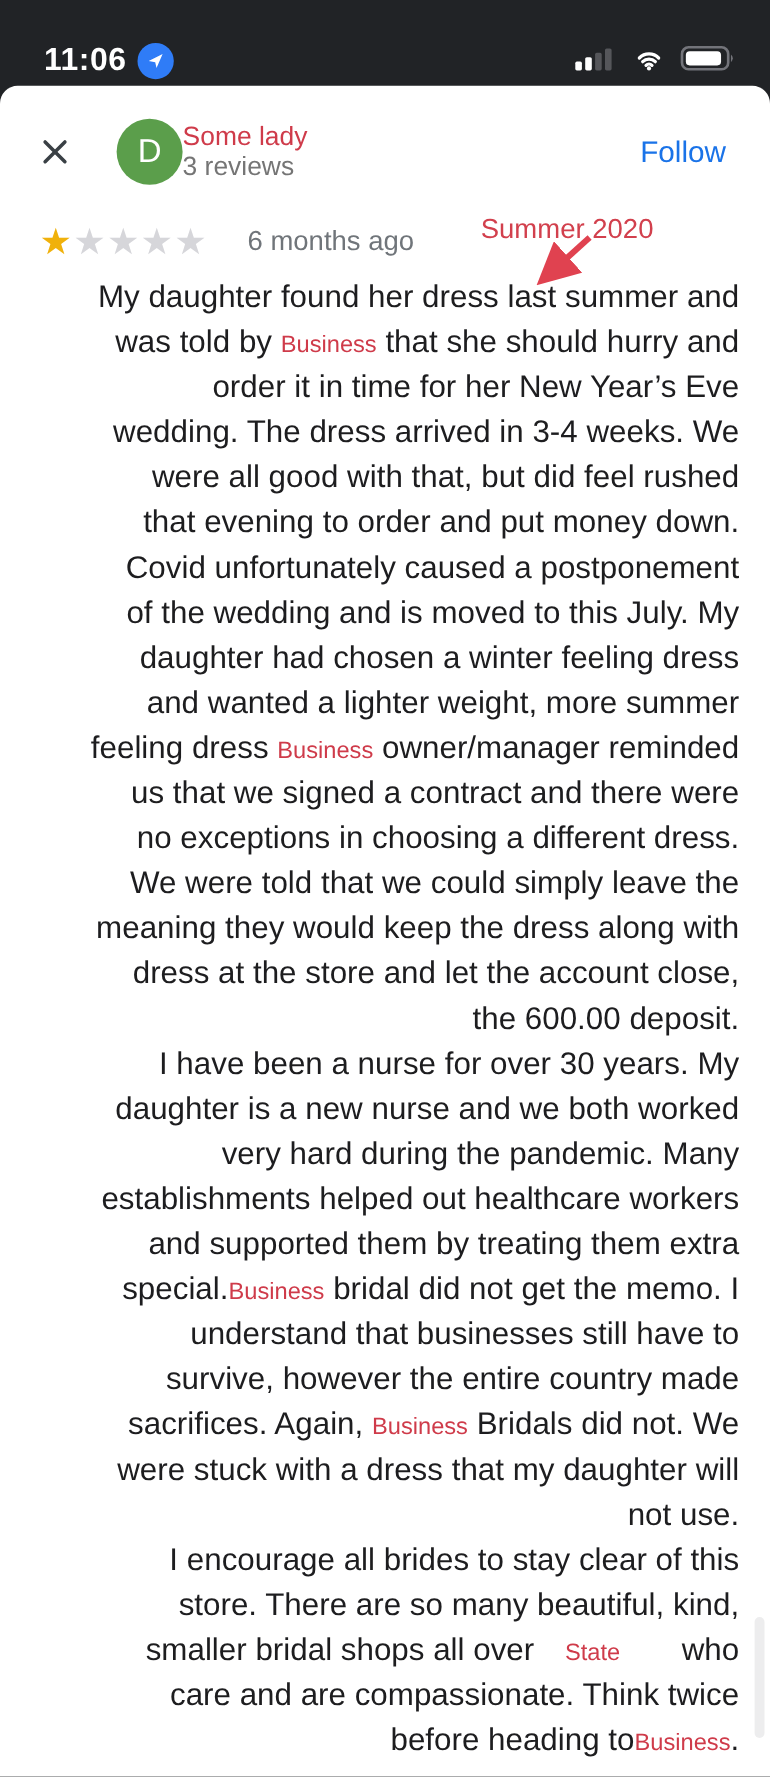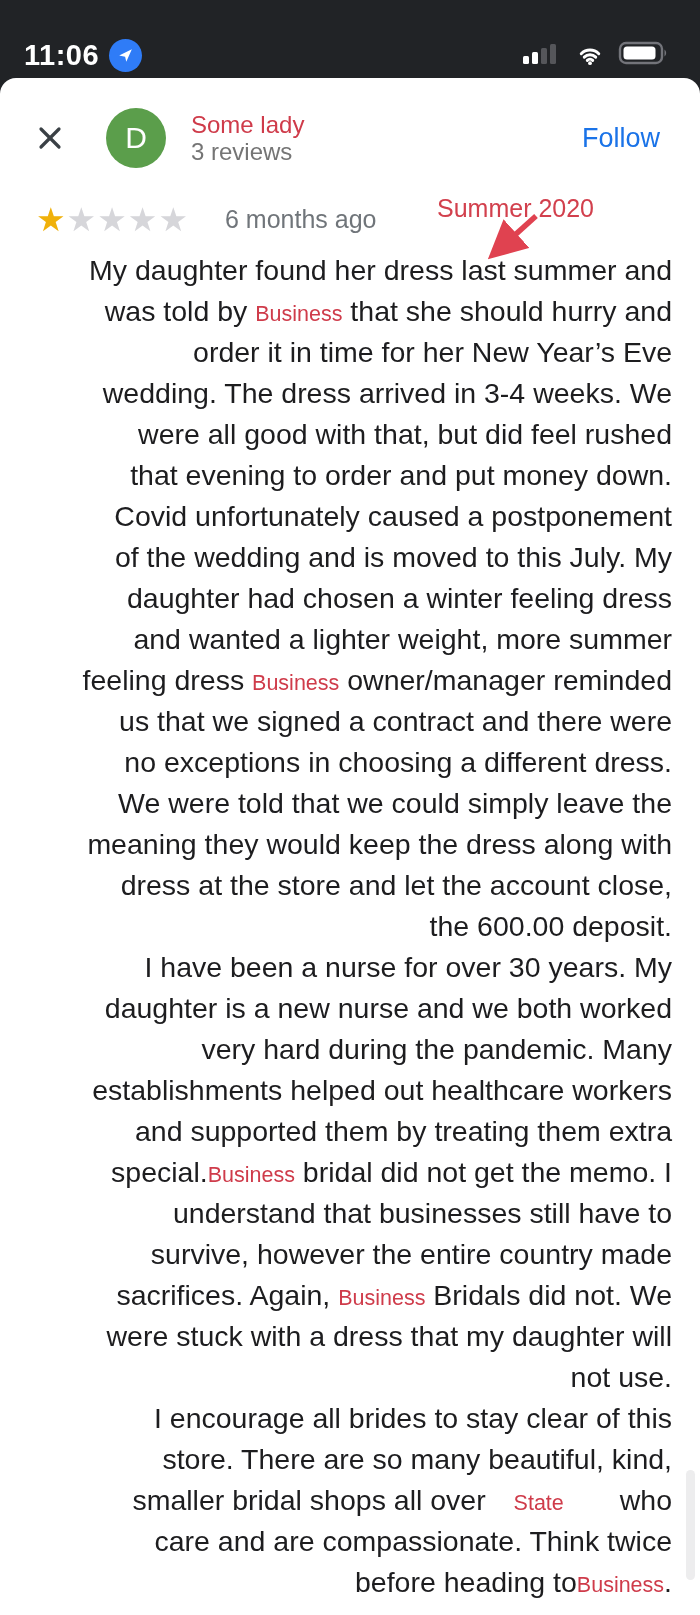--- a/index.html
+++ b/index.html
@@ -9,37 +9,37 @@
   }
   *{margin:0;padding:0;box-sizing:border-box;}
   html,body{width:700px;}
   body{
     width:700px;height:1615px;background:var(--status-bg);
     font-family:"Liberation Sans",sans-serif;overflow:hidden;position:relative;
   }
   
   .status-bar{
     height:96px;display:flex;align-items:center;justify-content:space-between;
-    padding:14px 28px 0 24px;color:#fff;gap:44px;
+    padding:14px 28px 0 40px;color:#fff;gap:44px;
   }
   .sb-left{display:flex;align-items:center;gap:10px;}
   .sb-time{font-size:29px;font-weight:700;letter-spacing:.5px;}
   .loc-badge{width:33px;height:33px;border-radius:50%;background:var(--loc-blue);
     display:flex;align-items:center;justify-content:center;}
   .sb-right{display:flex;align-items:center;gap:10px;}
   
   .card{
     position:absolute;left:0;top:78px;width:700px;height:1537px;
     background:#fff;border-radius:16px 16px 0 0;
   }
   .header{display:flex;align-items:center;padding:28px 34px 0 32px;height:92px;}
   .close-btn{width:36px;height:36px;display:flex;align-items:center;justify-content:center;margin-right:38px;}
   .avatar{width:60px;height:60px;border-radius:50%;background:var(--avatar-green);
     color:#fff;font-size:30px;display:flex;align-items:center;justify-content:center;}
-  .name-block{margin-left:25px;display:flex;flex-direction:column;gap:1px;}
+  .name-block{display:flex;flex-direction:column;gap:1px;}
   .reviewer-name{color:var(--accent-red);font-size:24px;font-weight:500;line-height:1.05;}
   .review-count{color:#757575;font-size:24px;line-height:1.05;}
   .follow-btn{margin-left:auto;color:var(--follow-blue);font-size:27px;font-weight:500;
     background:none;border:none;font-family:inherit;cursor:pointer;padding:4px 6px;}
   
   .rating-row{position:relative;display:flex;align-items:center;padding:28px 36px 0 36px;height:70px;}
   .stars{display:flex;line-height:1;}
   .star{font-size:33px;color:var(--star-empty);letter-spacing:1px;}
   .star.filled{color:var(--star-gold);}
   .review-date{margin-left:36px;color:var(--muted);font-size:25px;}

